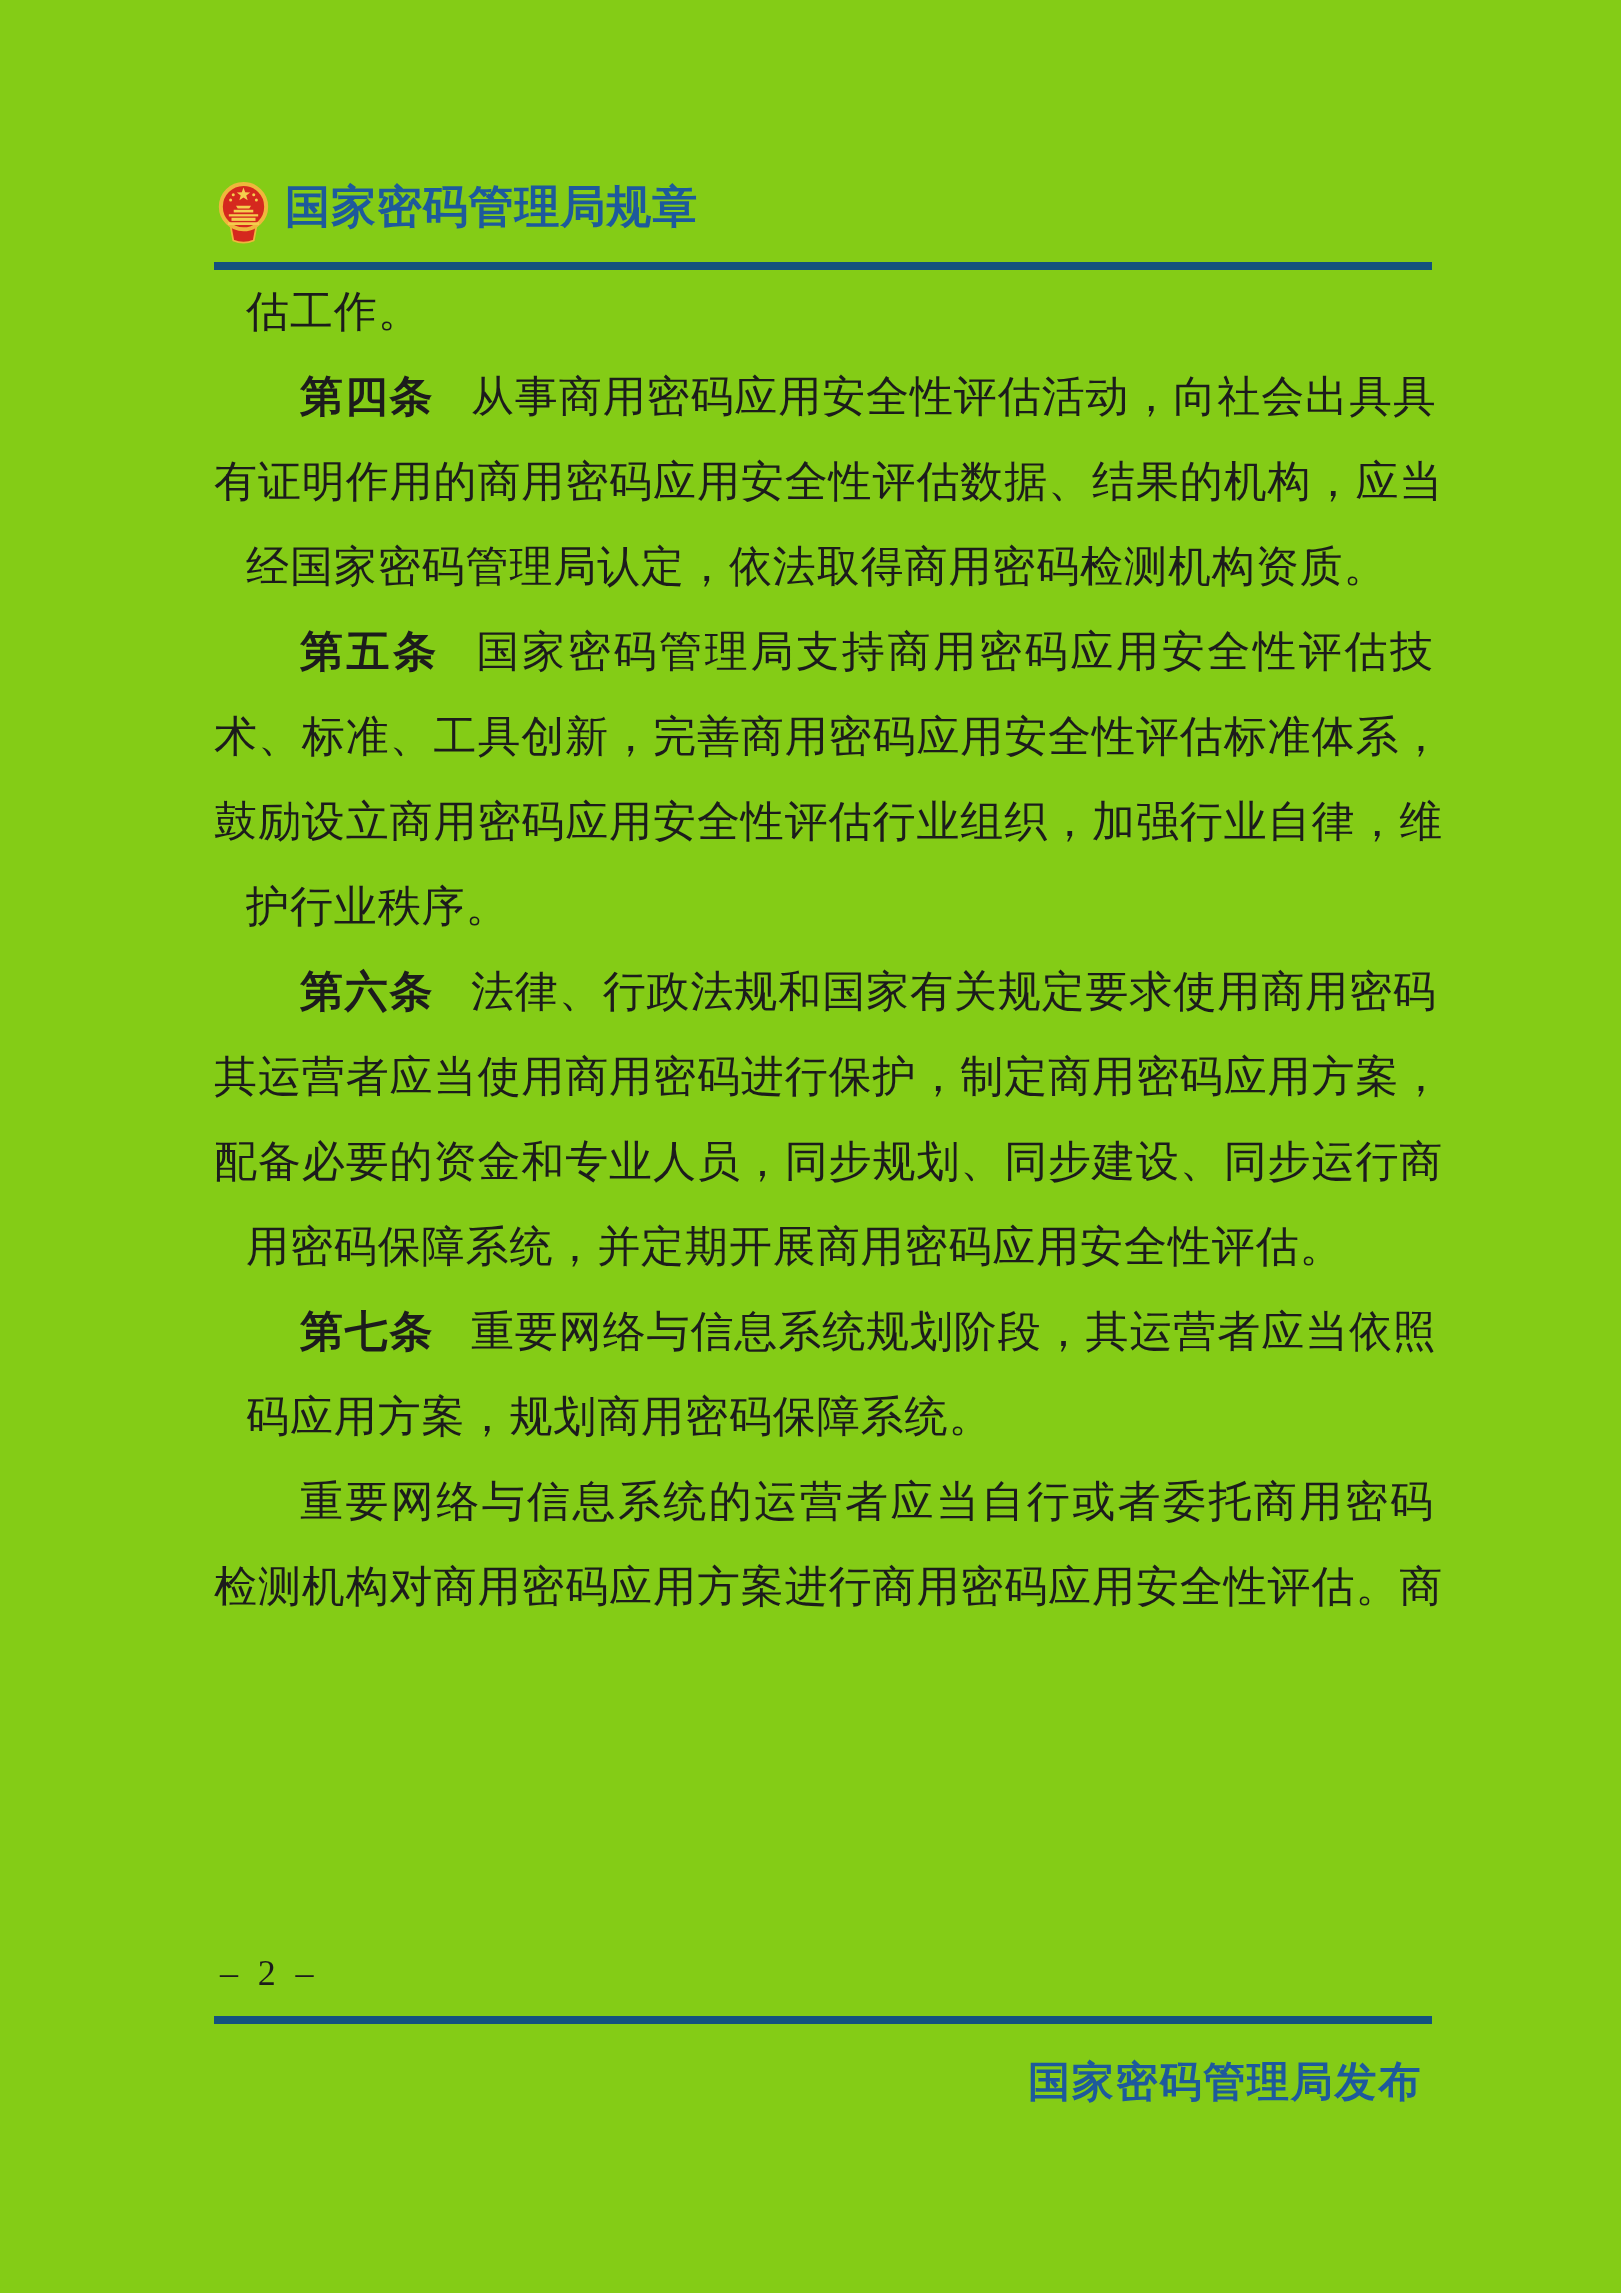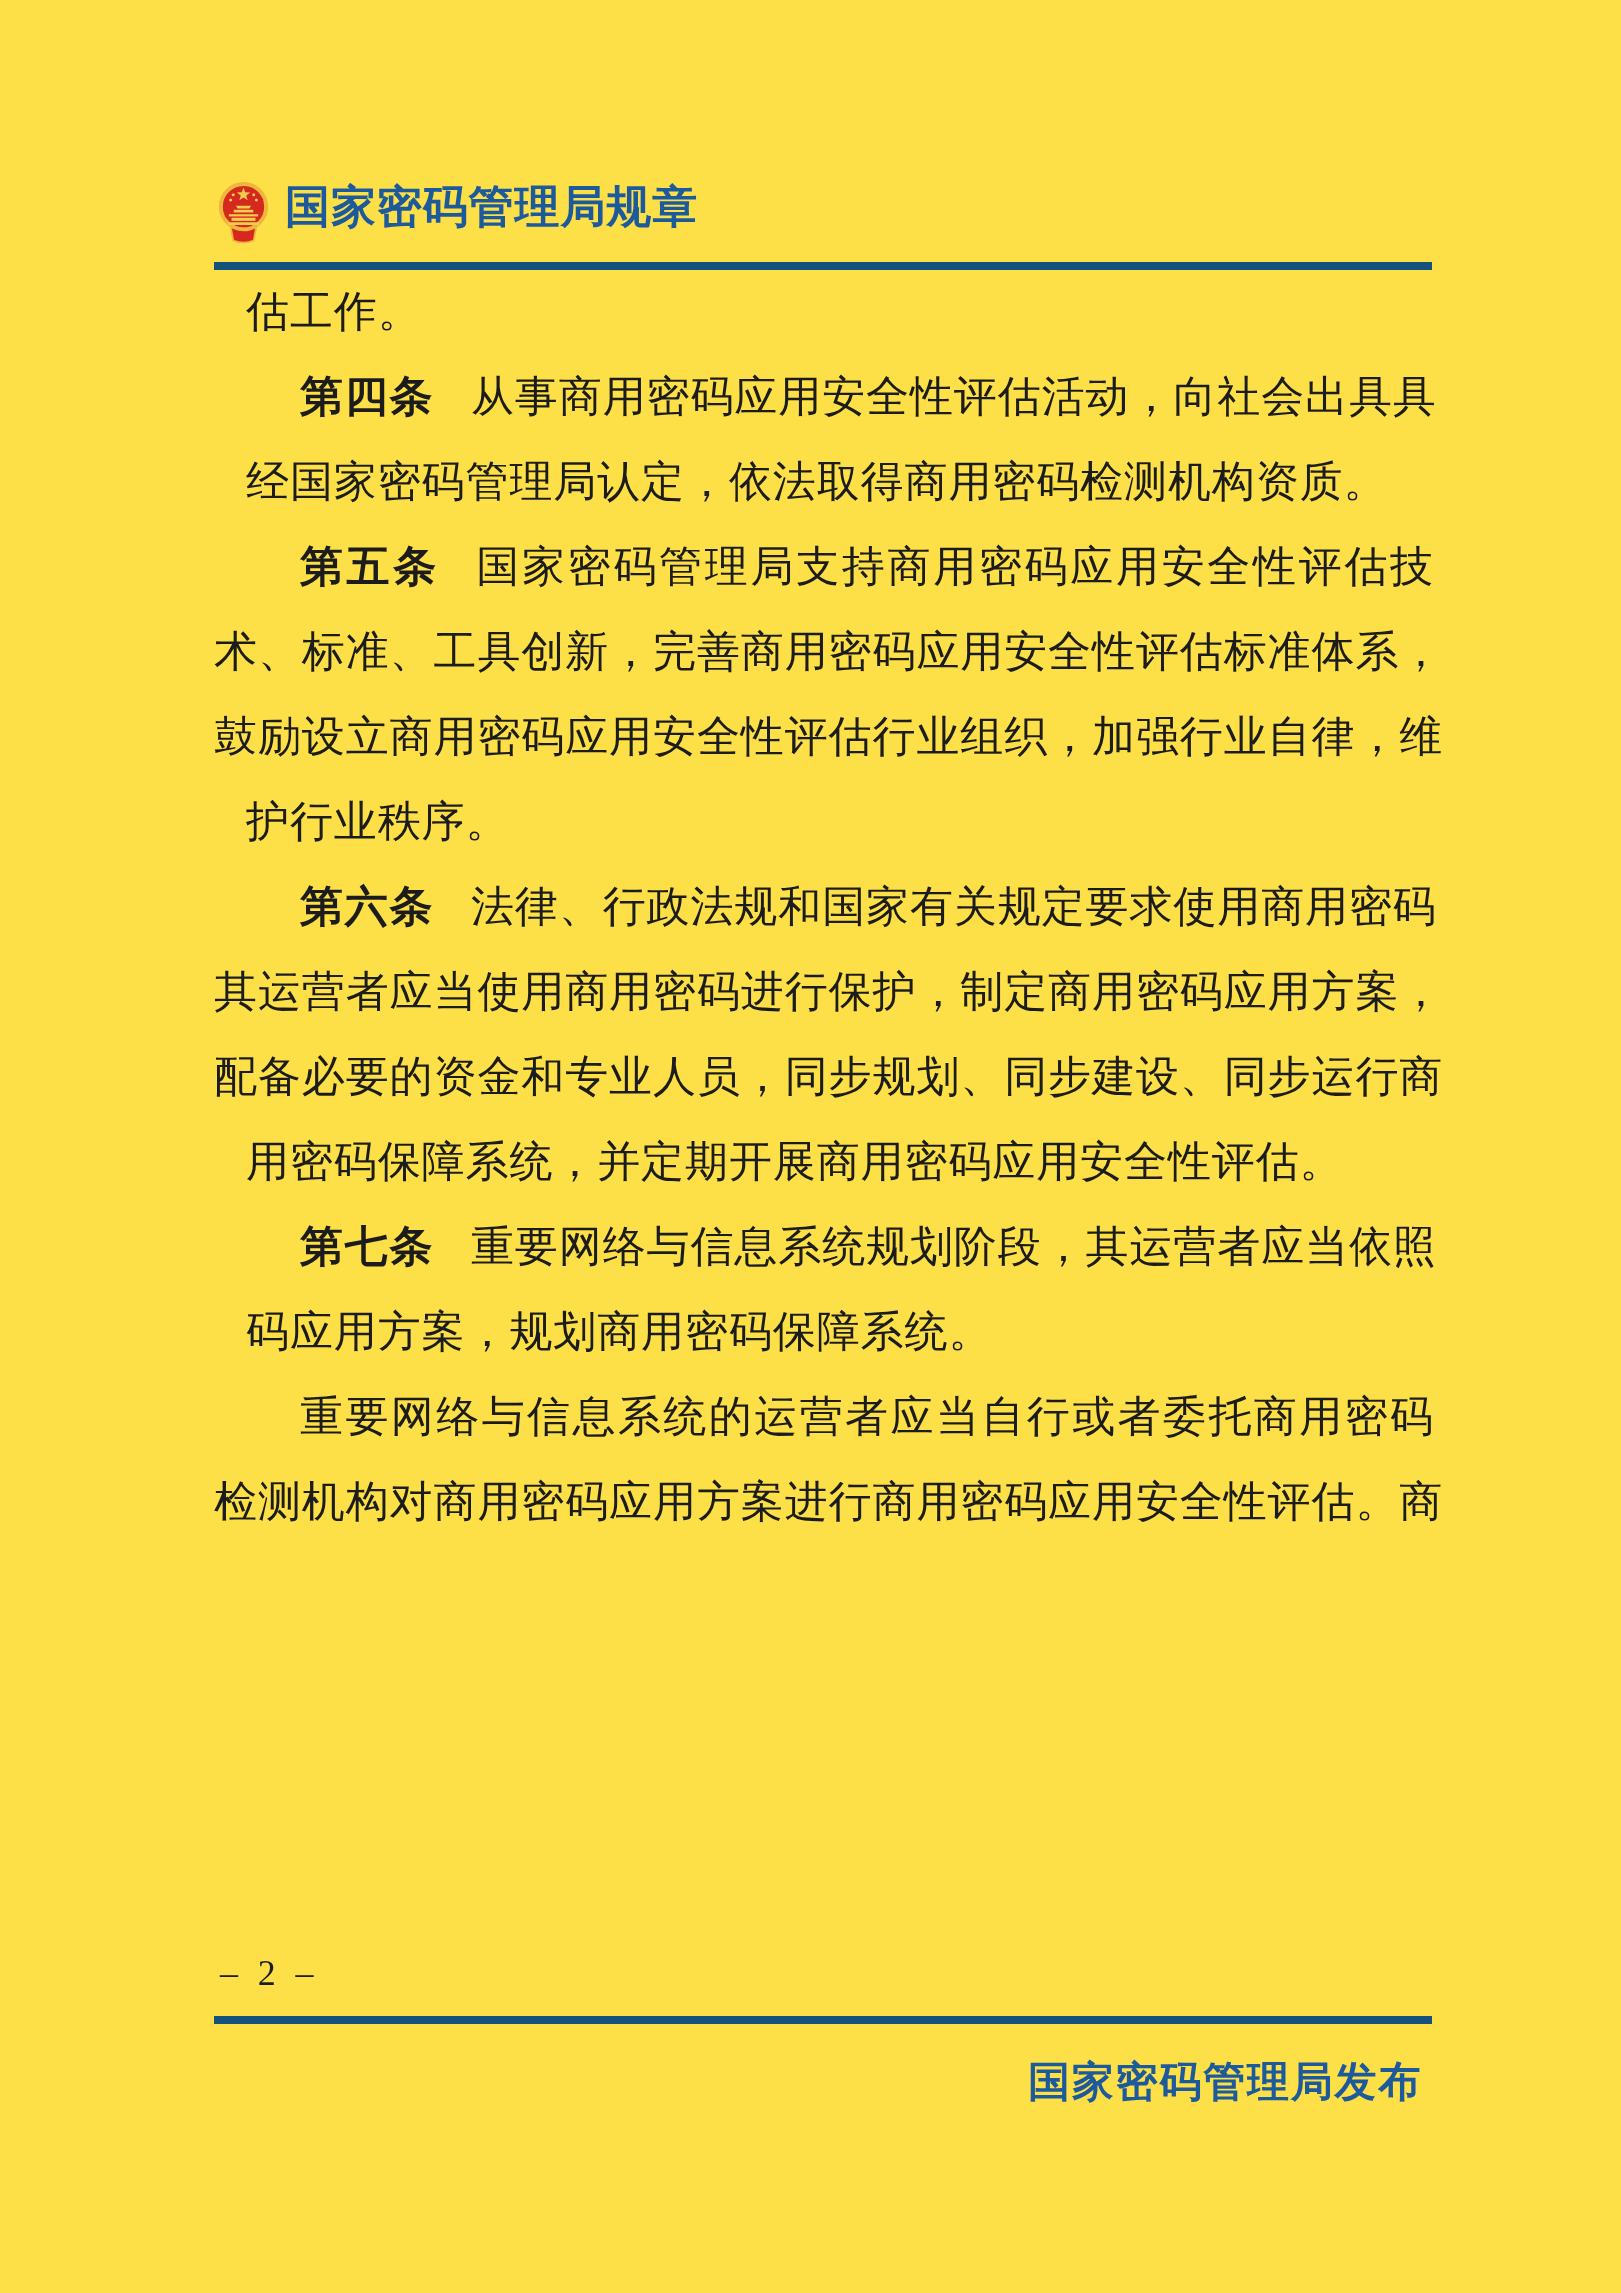--- a/index.html
+++ b/index.html
@@ -5,21 +5,21 @@
 <style>
   html, body {
     margin: 0;
     padding: 0;
     background: #ffffff;
   }
   .page {
     position: relative;
     width: 1622px;
     height: 2294px;
-    background: #fde047;
+    background: #84cc16;
     overflow: hidden;
     font-family: "Liberation Serif", serif;
   }
 
   
   .emblem {
     position: absolute;
     left: 218px;
     top: 180px;
     width: 51px;
@@ -127,20 +127,21 @@
     <path d="M11 47.5 L46 47.5 L46 50.5 L11 50.5 Z" fill="#f5cd4e"></path>
   </svg>
 
   <div class="header-title">国家密码管理局规章</div>
 
   <div class="rule header-rule"></div>
 
   <main class="doc-body">
     <div class="line end">估工作。</div>
     <div class="line indent"><span class="art">第四条</span><span>从事商用密码应用安全性评估活动，向社会出具具</span></div>
+    <div class="line">有证明作用的商用密码应用安全性评估数据、结果的机构，应当</div>
     <div class="line end">经国家密码管理局认定，依法取得商用密码检测机构资质。</div>
     <div class="line indent"><span class="art">第五条</span><span>国家密码管理局支持商用密码应用安全性评估技</span></div>
     <div class="line">术、标准、工具创新，完善商用密码应用安全性评估标准体系，</div>
     <div class="line">鼓励设立商用密码应用安全性评估行业组织，加强行业自律，维</div>
     <div class="line end">护行业秩序。</div>
     <div class="line indent"><span class="art">第六条</span><span>法律、行政法规和国家有关规定要求使用商用密码</span></div>
     <div class="line">其运营者应当使用商用密码进行保护，制定商用密码应用方案，</div>
     <div class="line">配备必要的资金和专业人员，同步规划、同步建设、同步运行商</div>
     <div class="line end">用密码保障系统，并定期开展商用密码应用安全性评估。</div>
     <div class="line indent"><span class="art">第七条</span><span>重要网络与信息系统规划阶段，其运营者应当依照</span></div>

